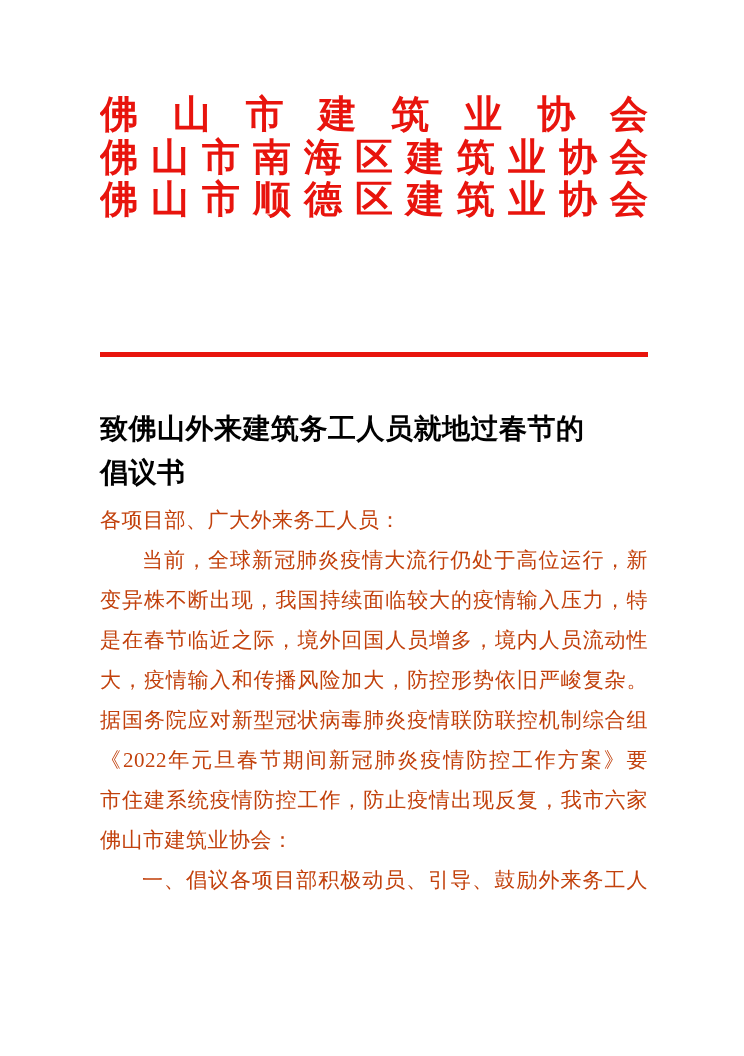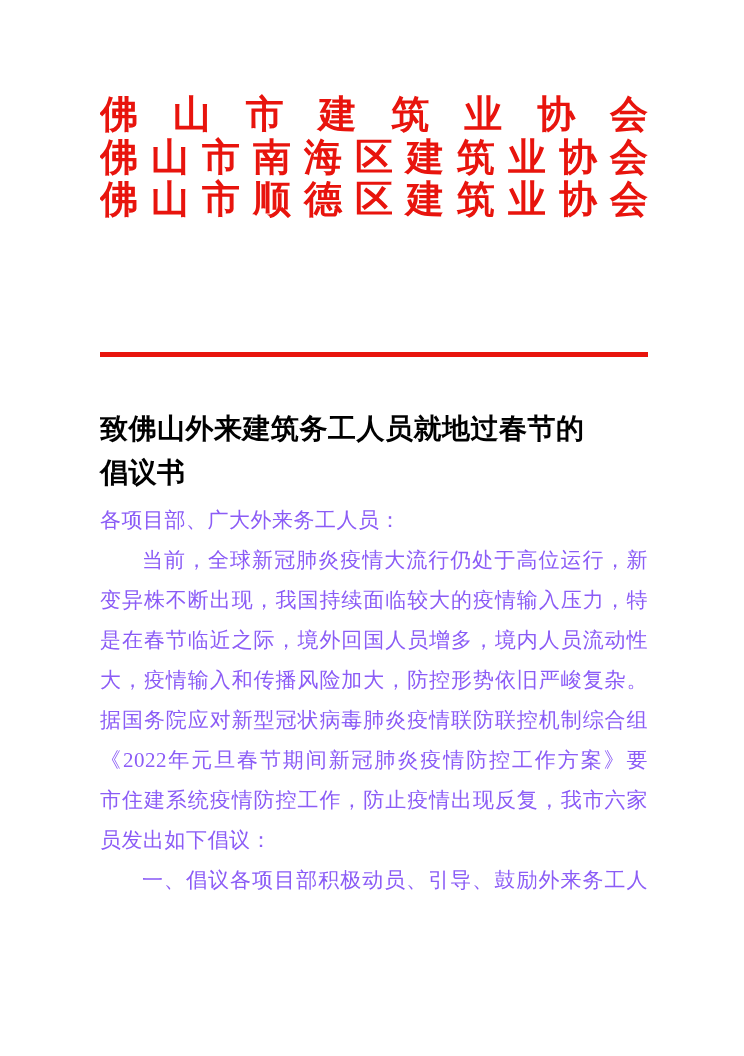--- a/index.html
+++ b/index.html
@@ -54,21 +54,21 @@
     line-height: 44px;
     color: #000000;
     letter-spacing: 0.5px;
   }
   .doc-body {
     position: absolute;
     left: 100px;
     top: 500px;
     width: 548px;
     font-size: 21px;
-    color: #8b5cf6;
+    color: #c2410c;
   }
   .body-line {
     height: 40px;
     line-height: 40px;
     text-align: justify;
     text-align-last: left;
     text-justify: inter-character;
     letter-spacing: 0.5px;
     overflow: hidden;
   }
@@ -99,17 +99,17 @@
 
   <div class="doc-body">
       <div class="body-line">各项目部、广大外来务工人员：</div>
       <div class="body-line indent justify">当前，全球新冠肺炎疫情大流行仍处于高位运行，新型</div>
       <div class="body-line justify">变异株不断出现，我国持续面临较大的疫情输入压力，特别</div>
       <div class="body-line justify">是在春节临近之际，境外回国人员增多，境内人员流动性增</div>
       <div class="body-line justify">大，疫情输入和传播风险加大，防控形势依旧严峻复杂。根</div>
       <div class="body-line justify">据国务院应对新型冠状病毒肺炎疫情联防联控机制综合组</div>
       <div class="body-line justify">《2022年元旦春节期间新冠肺炎疫情防控工作方案》要求，</div>
       <div class="body-line justify">市住建系统疫情防控工作，防止疫情出现反复，我市六家建</div>
-      <div class="body-line">员发出如下倡议：</div>
+      <div class="body-line">佛山市建筑业协会：</div>
       <div class="body-line indent justify">一、倡议各项目部积极动员、引导、鼓励外来务工人员</div>
     </div>
 
 </div>
 
 </body></html>

